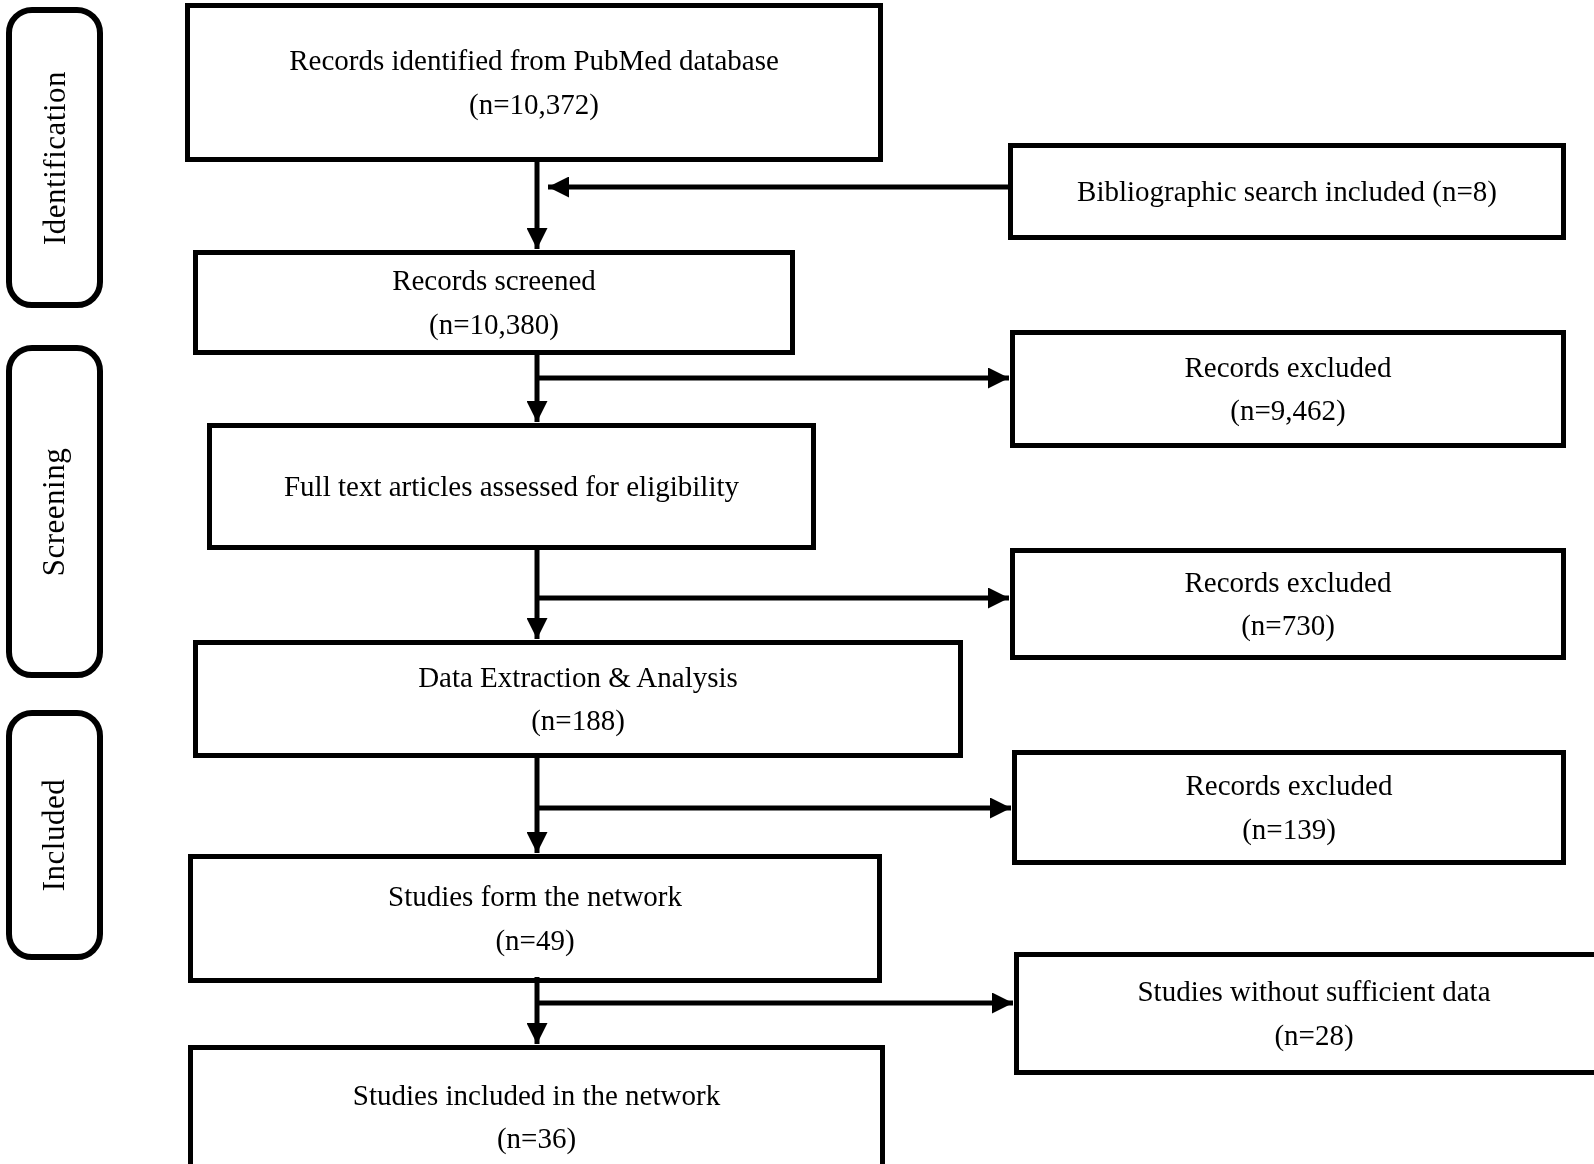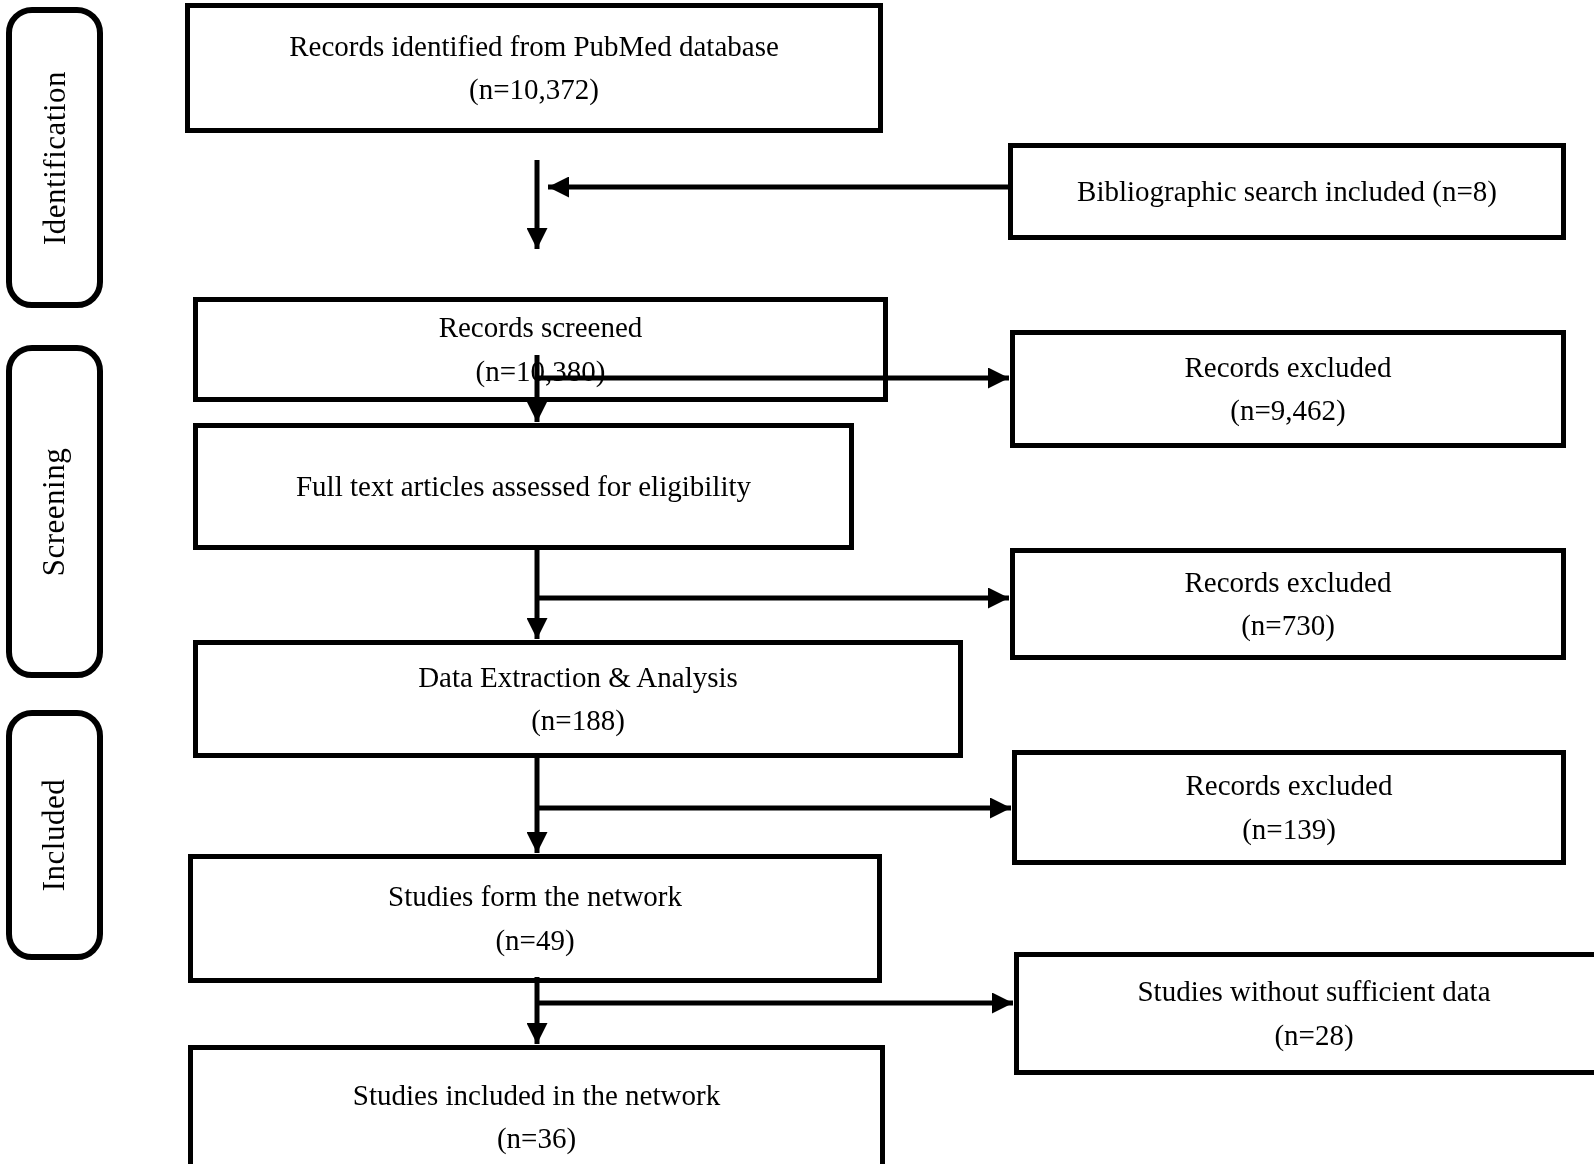--- a/index.html
+++ b/index.html
@@ -66,29 +66,29 @@
 <div class="stage" style="left:6px; top:7px; width:97px; height:301px;">
   <span class="vtext">Identification</span>
 </div>
 <div class="stage" style="left:6px; top:345px; width:97px; height:333px;">
   <span class="vtext">Screening</span>
 </div>
 <div class="stage" style="left:6px; top:710px; width:97px; height:250px;">
   <span class="vtext">Included</span>
 </div>
 
-<div class="node" style="left:185px; top:3px; width:698px; height:130px;">
+<div class="node" style="left:185px; top:3px; width:698px; height:159px;">
   <div class="line">Records identified from PubMed database</div>
   <div class="line">(n=10,372)</div>
 </div>
-<div class="node" style="left:193px; top:250px; width:695px; height:105px;margin-top:47px;">
+<div class="node" style="left:193px; top:250px; width:602px; height:105px;">
   <div class="line">Records screened</div>
   <div class="line">(n=10,380)</div>
 </div>
-<div class="node" style="left:193px; top:423px; width:661px; height:127px;">
+<div class="node" style="left:207px; top:423px; width:609px; height:127px;">
   <div class="line">Full text articles assessed for eligibility</div>
 </div>
 <div class="node" style="left:193px; top:640px; width:770px; height:118px;">
   <div class="line">Data Extraction &amp; Analysis</div>
   <div class="line">(n=188)</div>
 </div>
 <div class="node" style="left:188px; top:854px; width:694px; height:129px;">
   <div class="line">Studies form the network</div>
   <div class="line">(n=49)</div>
 </div>

